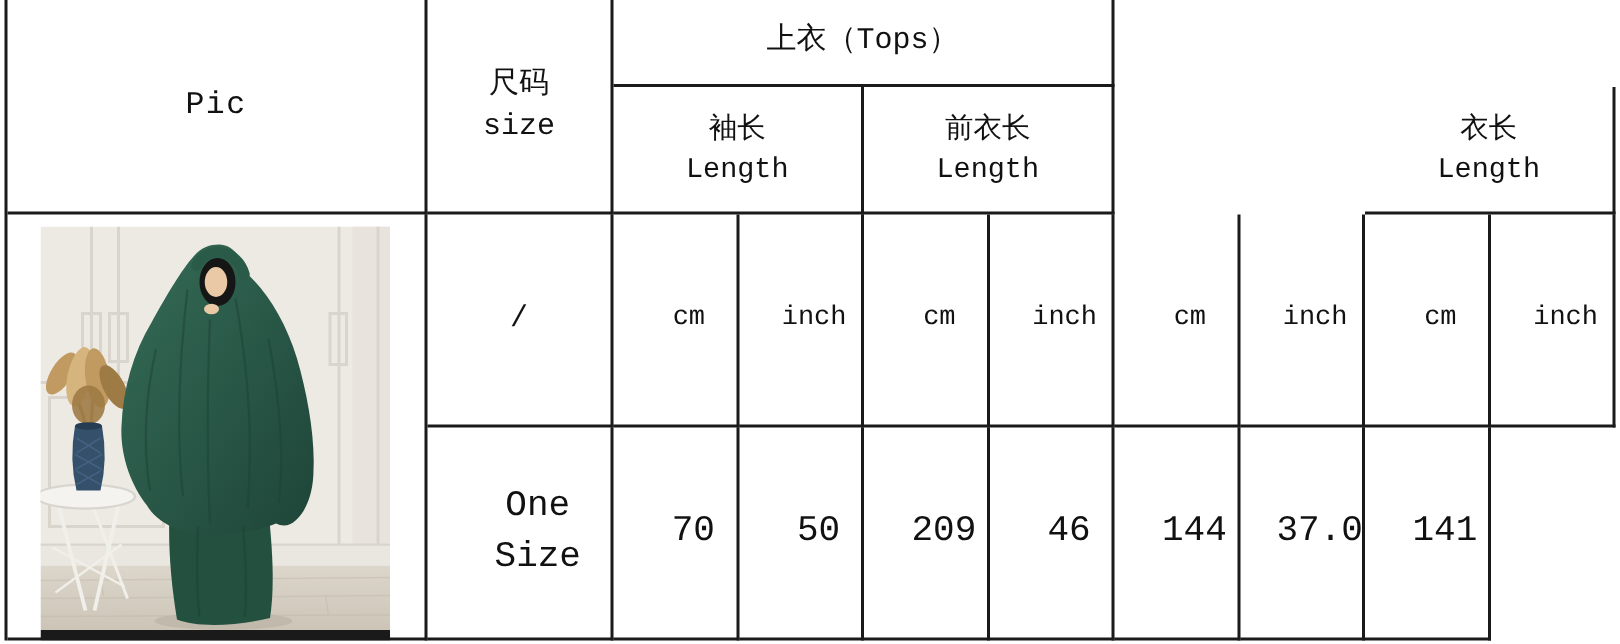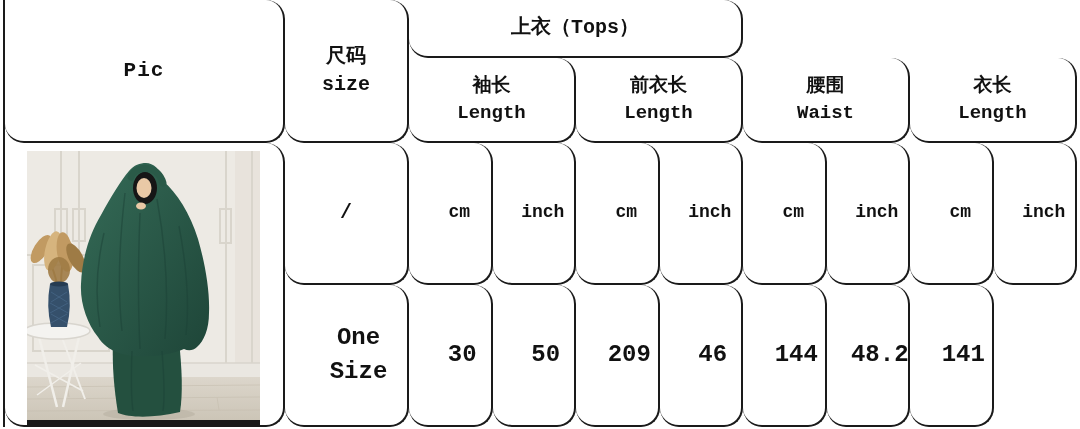--- a/index.html
+++ b/index.html
@@ -17,23 +17,22 @@
     grid-template-columns:280px 124px repeat(8,83.5px);
     grid-template-rows:58px 85px 142px 142px;
     border-left:2px solid var(--border);
     background:var(--bg);
   }
   .cell{
     border-right:2px solid var(--border);
     border-bottom:2px solid var(--border);
     display:flex;flex-direction:column;
     align-items:center;justify-content:center;
-    text-align:center;font-weight:700;
+    text-align:center;font-weight:400;
     line-height:1.4;
-    border-radius:19px;
   }
   .pic-h{font-size:21px;letter-spacing:1px;}
   .size-h{font-size:20px;}
   .group{font-size:20px;}
   .sub{font-size:19px;}
   .unit{font-size:18px;padding-left:19px;}
   .val{font-size:24px;padding-left:25px;}
   .slash{font-size:20px;}
 
   .photo-cell{position:relative;}
@@ -60,24 +59,20 @@
     <span>上衣（Tops）</span>
   </div>
 
   <div class="cell sub" style="grid-area:2/3/3/5">
     <div>袖长</div>
     <div>Length</div>
   </div>
   <div class="cell sub" style="grid-area:2/5/3/7">
     <div>前衣长</div>
     <div>Length</div>
-  </div>
-  <div class="cell sub" style="grid-area:2/7/3/9">
-    <div>腰围</div>
-    <div>Waist</div>
   </div>
   <div class="cell sub" style="grid-area:2/9/3/11">
     <div>衣长</div>
     <div>Length</div>
   </div>
 
   <div class="cell photo-cell" style="grid-area:3/1/5/2">
     <div class="photo-wrap">
       <svg width="233" height="276" viewBox="0 0 233 276">
         <title>Model wearing a dark green two-piece hooded prayer dress (khimar top and skirt), standing by a white paneled wall with a blue vase of dried pampas grass on a white side table</title>
@@ -199,34 +194,34 @@
       <span>cm</span>
     </div>
   <div class="cell unit" style="grid-area:3/10/4/11">
       <span>inch</span>
     </div>
 
   <div class="cell val" style="grid-area:4/2/5/3">
     <span>One Size</span>
   </div>
   <div class="cell val" style="grid-area:4/3/5/4">
-      <span>30</span>
+      <span>70</span>
     </div>
   <div class="cell val" style="grid-area:4/4/5/5">
       <span>50</span>
     </div>
   <div class="cell val" style="grid-area:4/5/5/6">
       <span>209</span>
     </div>
   <div class="cell val" style="grid-area:4/6/5/7">
       <span>46</span>
     </div>
   <div class="cell val" style="grid-area:4/7/5/8">
       <span>144</span>
     </div>
   <div class="cell val" style="grid-area:4/8/5/9">
-      <span>48.2</span>
+      <span>37.0</span>
     </div>
   <div class="cell val" style="grid-area:4/9/5/10">
       <span>141</span>
     </div>
 
 </div>
 
 </body></html>

